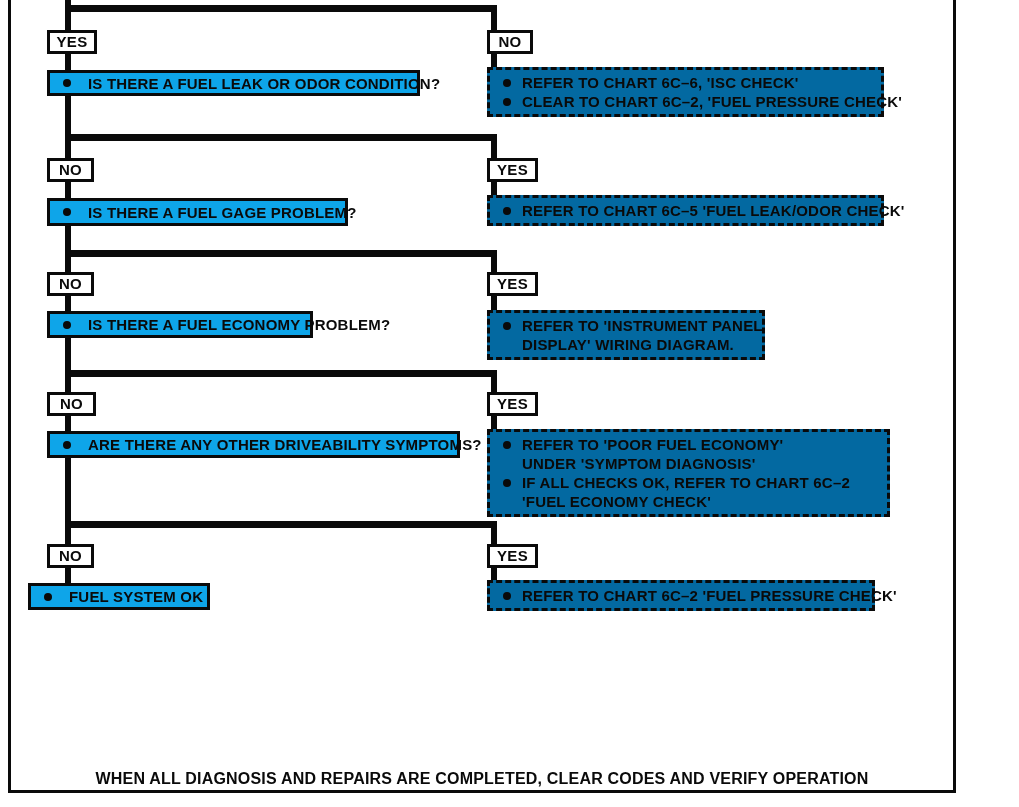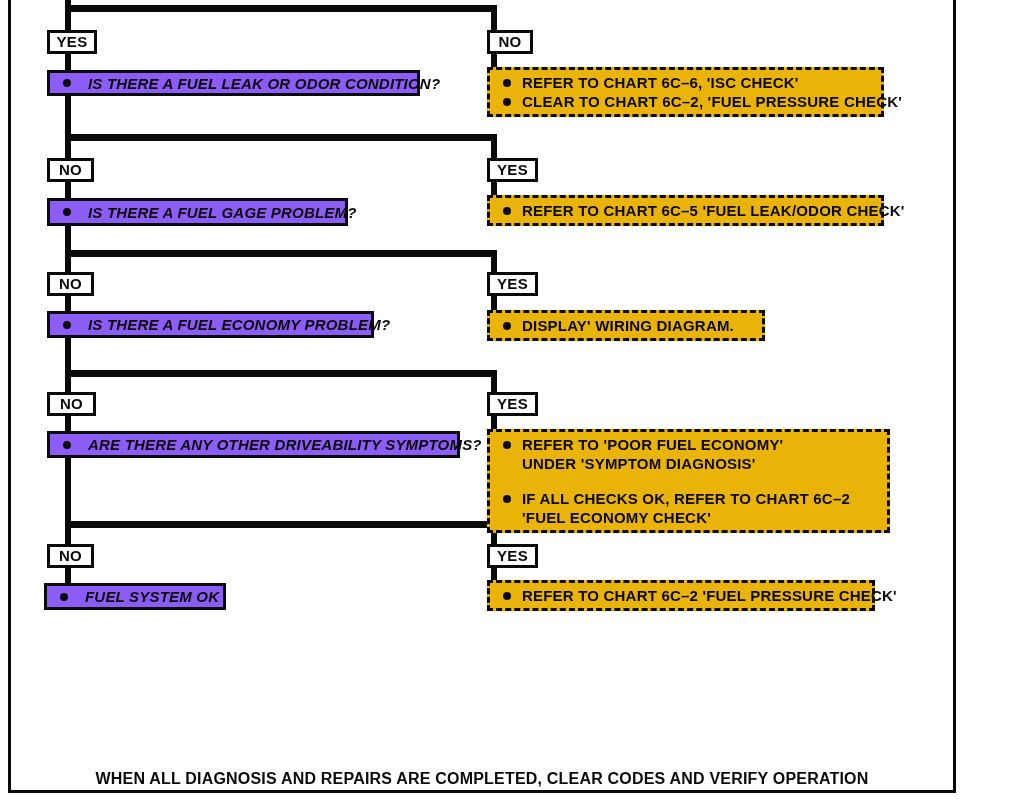--- a/index.html
+++ b/index.html
@@ -6,30 +6,30 @@
   #page{
     position:relative;width:1019px;height:807px;background:#fff;overflow:hidden;
     font-family:"Liberation Sans",sans-serif;font-weight:bold;color:#0a0a0a;
   }
   .line{position:absolute;background:#0a0a0a;}
   .label-box{
     position:absolute;height:24px;box-sizing:border-box;border:3px solid #0a0a0a;
     background:#fff;text-align:center;font-size:15px;line-height:18px;letter-spacing:.3px;
   }
   .q-box{
-    position:absolute;box-sizing:border-box;border:3px solid #0a0a0a;background:#8b5cf6;
-    display:flex;align-items:center;font-size:15px;letter-spacing:.2px;white-space:nowrap;font-style:italic;
+    position:absolute;box-sizing:border-box;border:3px solid #0a0a0a;background:#0ea5e9;
+    display:flex;align-items:center;font-size:15px;letter-spacing:.2px;white-space:nowrap;
   }
   .q-box .bullet{margin:0 17px 0 13px;}
   .bullet{
     display:inline-block;width:8px;height:8px;border-radius:50%;
     background:#0a0a0a;flex:0 0 8px;
   }
   .dash-box{
-    position:absolute;box-sizing:border-box;border:3px dashed #0a0a0a;background:#eab308;
+    position:absolute;box-sizing:border-box;border:3px dashed #0a0a0a;background:#0369a1;
     padding:3px 6px 3px 0;font-size:15px;letter-spacing:.2px;
   }
   .item{display:flex;}
   .item .bullet{margin:6px 11px 0 13px;}
   .item .ln{line-height:19px;white-space:nowrap;}
   .footer{
     position:absolute;left:8px;top:770px;width:948px;text-align:center;
     font-size:16px;letter-spacing:.2px;white-space:nowrap;
   }
 </style>
@@ -105,28 +105,29 @@
         <div>
             <div class="ln">REFER TO CHART 6C–5 'FUEL LEAK/ODOR CHECK'</div>
           </div>
       </div>
     </div>
   </div>
 
   <div>
     <div class="label-box" style="left:47px;top:272px;width:47px">NO</div>
     <div class="label-box" style="left:487px;top:272px;width:51px">YES</div>
-    <div class="q-box" style="left:47px;top:311px;width:327px;height:27px">
+    <div class="q-box" style="left:47px;top:311px;width:266px;height:27px">
       <span class="bullet"></span>
       <span>IS THERE A FUEL ECONOMY PROBLEM?</span>
     </div>
     <div class="dash-box" style="left:487px;top:310px;width:278px">
       <div class="item">
         <span class="bullet"></span>
         <div>
+          <div class="ln">REFER TO 'INSTRUMENT PANEL</div>
           <div class="ln">DISPLAY' WIRING DIAGRAM.</div>
         </div>
       </div>
     </div>
   </div>
 
   <div>
     <div class="label-box" style="left:47px;top:392px;width:49px">NO</div>
     <div class="label-box" style="left:487px;top:392px;width:51px">YES</div>
     <div class="q-box" style="left:47px;top:431px;width:413px;height:27px">
@@ -134,34 +135,34 @@
       <span>ARE THERE ANY OTHER DRIVEABILITY SYMPTOMS?</span>
     </div>
     <div class="dash-box" style="left:487px;top:429px;width:403px">
       <div class="item">
         <span class="bullet"></span>
         <div>
           <div class="ln">REFER TO 'POOR FUEL ECONOMY'</div>
           <div class="ln">UNDER 'SYMPTOM DIAGNOSIS'</div>
         </div>
       </div>
-      <div class="item" style="margin-top:16px">
+      <div class="item" style="margin-top:0">
         <span class="bullet"></span>
         <div>
           <div class="ln">IF ALL CHECKS OK, REFER TO CHART  6C–2</div>
           <div class="ln">'FUEL ECONOMY CHECK'</div>
         </div>
       </div>
     </div>
   </div>
 
   <div>
     <div class="label-box" style="left:47px;top:544px;width:47px">NO</div>
     <div class="label-box" style="left:487px;top:544px;width:51px">YES</div>
-    <div class="q-box" style="left:44px;top:583px;width:182px;height:27px">
+    <div class="q-box" style="left:28px;top:583px;width:182px;height:27px">
       <span class="bullet"></span>
       <span>FUEL SYSTEM  OK</span>
     </div>
     <div class="dash-box" style="left:487px;top:580px;width:388px">
       <div class="item">
         <span class="bullet"></span>
         <div>
             <div class="ln">REFER TO CHART 6C–2 'FUEL PRESSURE CHECK'</div>
           </div>
       </div>

